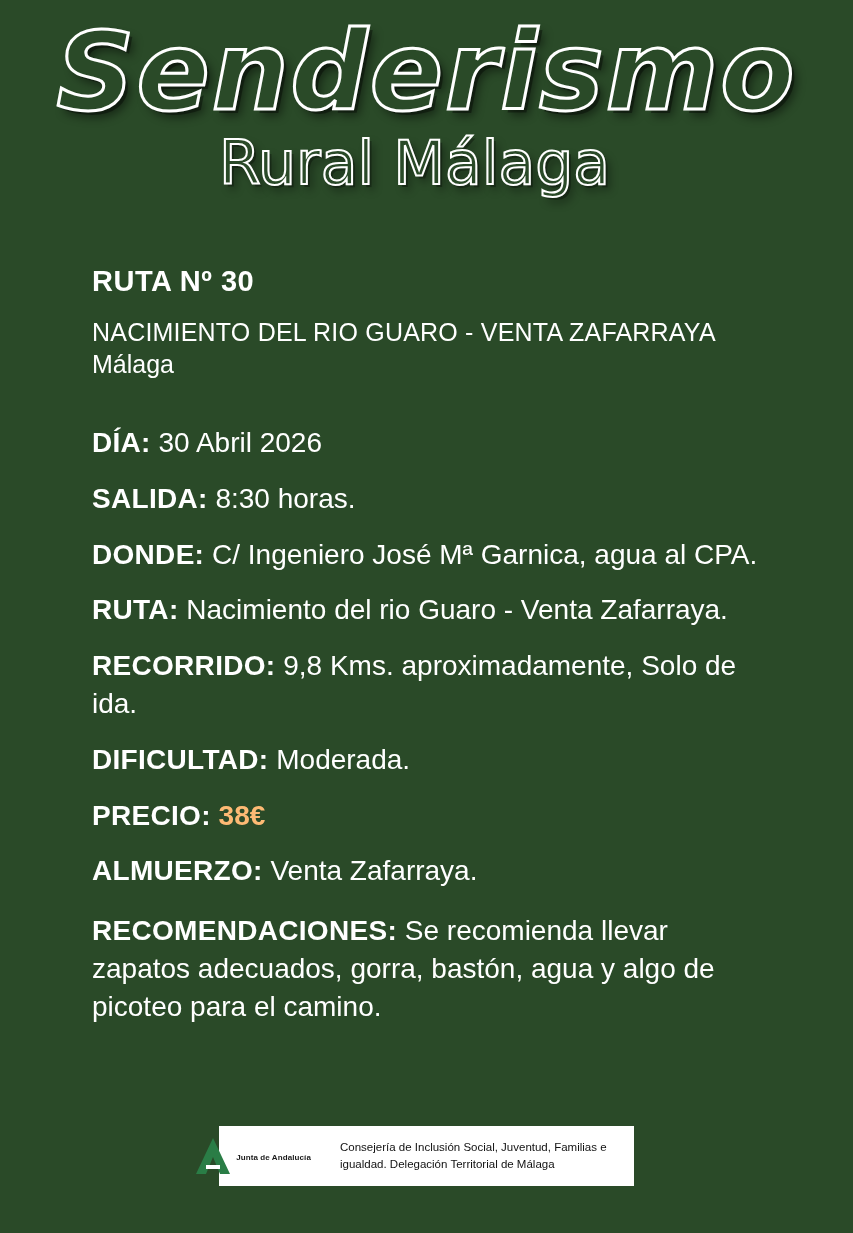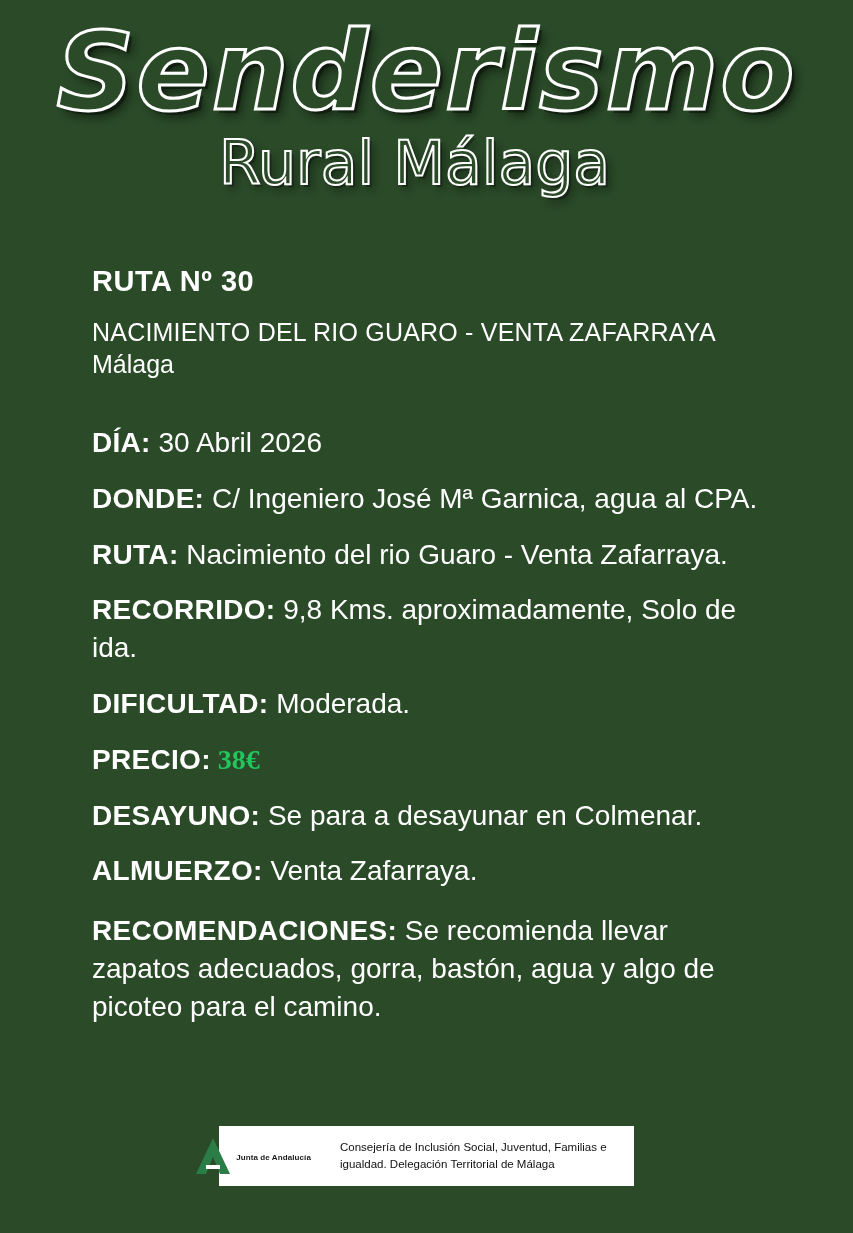--- a/index.html
+++ b/index.html
@@ -88,23 +88,22 @@
     margin-bottom: 0;
   }
   .detail-label {
     font-weight: bold;
     letter-spacing: 0.3px;
   }
   .detail-value {
     font-weight: normal;
   }
   .detail-value.price {
-    color: #22c55e;
-    font-weight: bold;
-    font-family: Liberation Serif, serif;
+    color: #fdba74;
+    font-weight: bold;
   }
   .detail-row.block {
     margin-top: 22px;
   }
 
   
   .footer {
     position: absolute;
     left: 0;
     right: 0;
@@ -163,36 +162,36 @@
 <div class="content">
   <div class="route-number">RUTA Nº 30</div>
   <div class="route-name">NACIMIENTO DEL RIO GUARO - VENTA ZAFARRAYA</div>
   <div class="route-city">Málaga</div>
 
   <div class="details">
     <div class="detail-row">
       <span class="detail-label">DÍA:</span><span class="detail-value"> 30 Abril 2026</span>
     </div>
     <div class="detail-row">
+      <span class="detail-label">SALIDA:</span><span class="detail-value"> 8:30 horas.</span>
+    </div>
+    <div class="detail-row">
       <span class="detail-label">DONDE:</span><span class="detail-value"> C/ Ingeniero José Mª Garnica, agua al CPA.</span>
     </div>
     <div class="detail-row">
       <span class="detail-label">RUTA:</span><span class="detail-value"> Nacimiento del rio Guaro - Venta Zafarraya.</span>
     </div>
     <div class="detail-row">
       <span class="detail-label">RECORRIDO:</span><span class="detail-value"> 9,8 Kms. aproximadamente, Solo de ida.</span>
     </div>
     <div class="detail-row">
       <span class="detail-label">DIFICULTAD:</span><span class="detail-value"> Moderada.</span>
     </div>
     <div class="detail-row">
       <span class="detail-label">PRECIO:</span><span class="detail-value price"> 38€</span>
-    </div>
-    <div class="detail-row">
-      <span class="detail-label">DESAYUNO:</span><span class="detail-value"> Se para a desayunar en Colmenar.</span>
     </div>
     <div class="detail-row">
       <span class="detail-label">ALMUERZO:</span><span class="detail-value"> Venta Zafarraya.</span>
     </div>
     <div class="detail-row block">
       <span class="detail-label">RECOMENDACIONES:</span><span class="detail-value"> Se recomienda llevar zapatos adecuados, gorra, bastón, agua y algo de picoteo para el camino.</span>
     </div>
   </div>
 </div>
 

